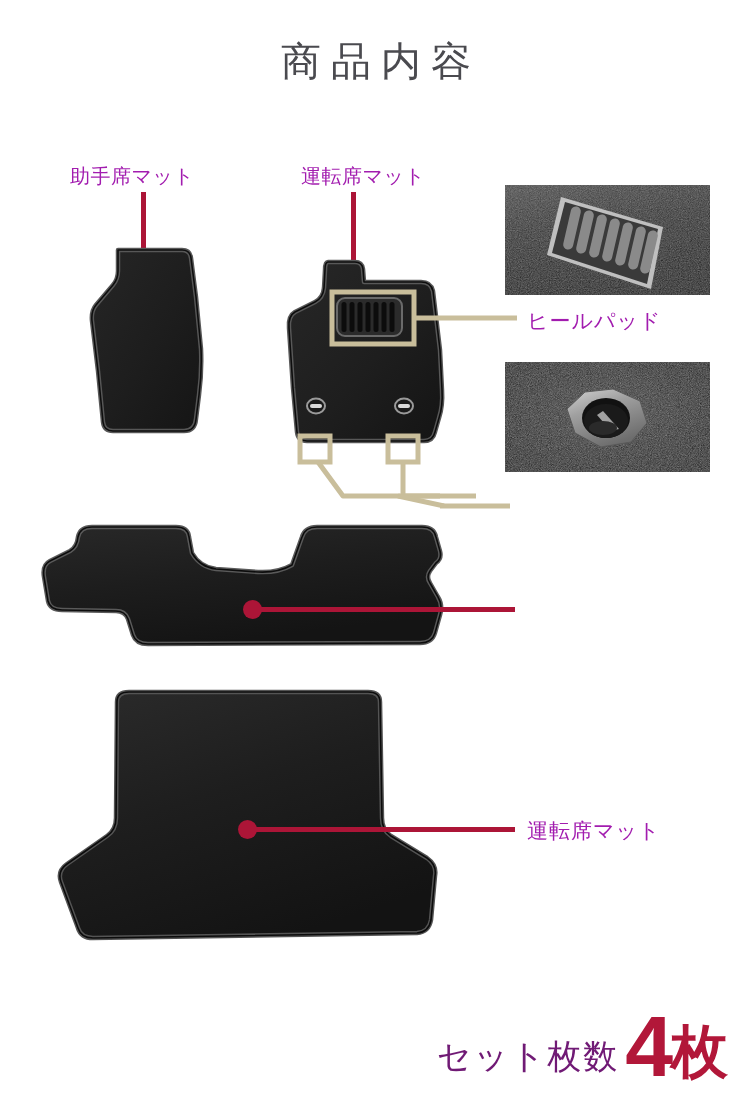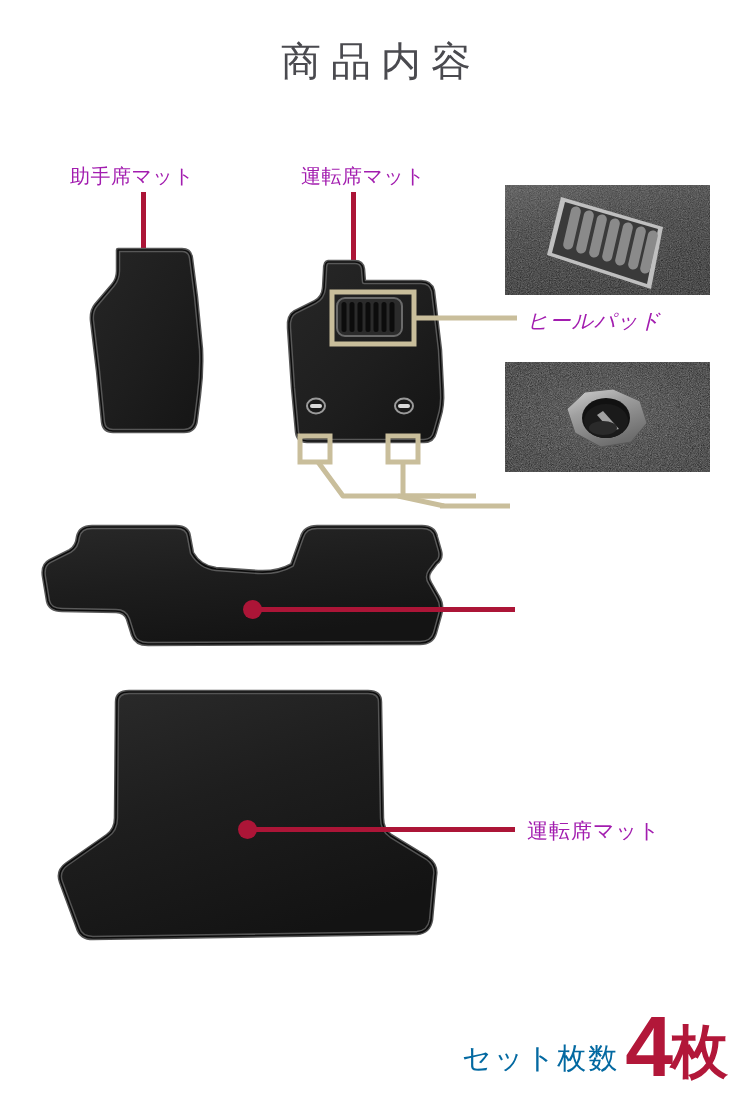--- a/index.html
+++ b/index.html
@@ -59,22 +59,22 @@
 
   
   .setcount {
     position: absolute;
     right: 22px; bottom: 18px;
     display: flex;
     align-items: flex-end;
     line-height: 1;
   }
   .setcount .sc-label {
-    font-size: 29px;
-    color: #0369a1;
+    font-size: 34px;
+    color: #701a75;
     letter-spacing: 2px;
     padding-bottom: 9px;
   }
   .setcount .sc-num {
     font-size: 86px;
     color: #B21739;
     font-weight: 700;
     letter-spacing: -2px;
     padding-left: 6px;
     line-height: 0.82;
@@ -249,21 +249,21 @@
       <g transform="translate(102,57)">
         <polygon points="-40,-10 -22,-27 6,-30 33,-18 40,4 24,23 -6,28 -32,14" fill="url(#metalg)" stroke="#5a5a5a" stroke-width="1"></polygon>
         <ellipse cx="-1" cy="-1" rx="24" ry="20" fill="#111"></ellipse>
         <ellipse cx="-1" cy="2" rx="22" ry="17" fill="#1a1a1a"></ellipse>
         <path d="M-4,-8 L12,10 L4,12 L-10,-4 Z" fill="#b8b8b8" opacity="0.85"></path>
         <ellipse cx="-4" cy="9" rx="14" ry="7" fill="#2a2a2a"></ellipse>
       </g>
     </svg>
   </div>
 
-  <div class="lbl" style="left:527px; top:307px;font-style:italic;">ヒールパッド</div>
+  <div class="lbl" style="left:527px; top:307px;">ヒールパッド</div>
 
   <div class="svgwrap" style="left:30px; top:515px; width:455px; height:145px;">
     <svg width="455" height="145" viewBox="0 0 455 145">
       <defs>
         <linearGradient id="matg3" x1="0" y1="0" x2="0.4" y2="1">
           <stop offset="0%" stop-color="#282828"></stop>
           <stop offset="50%" stop-color="#1d1d1d"></stop>
           <stop offset="100%" stop-color="#141414"></stop>
         </linearGradient>
       </defs>

